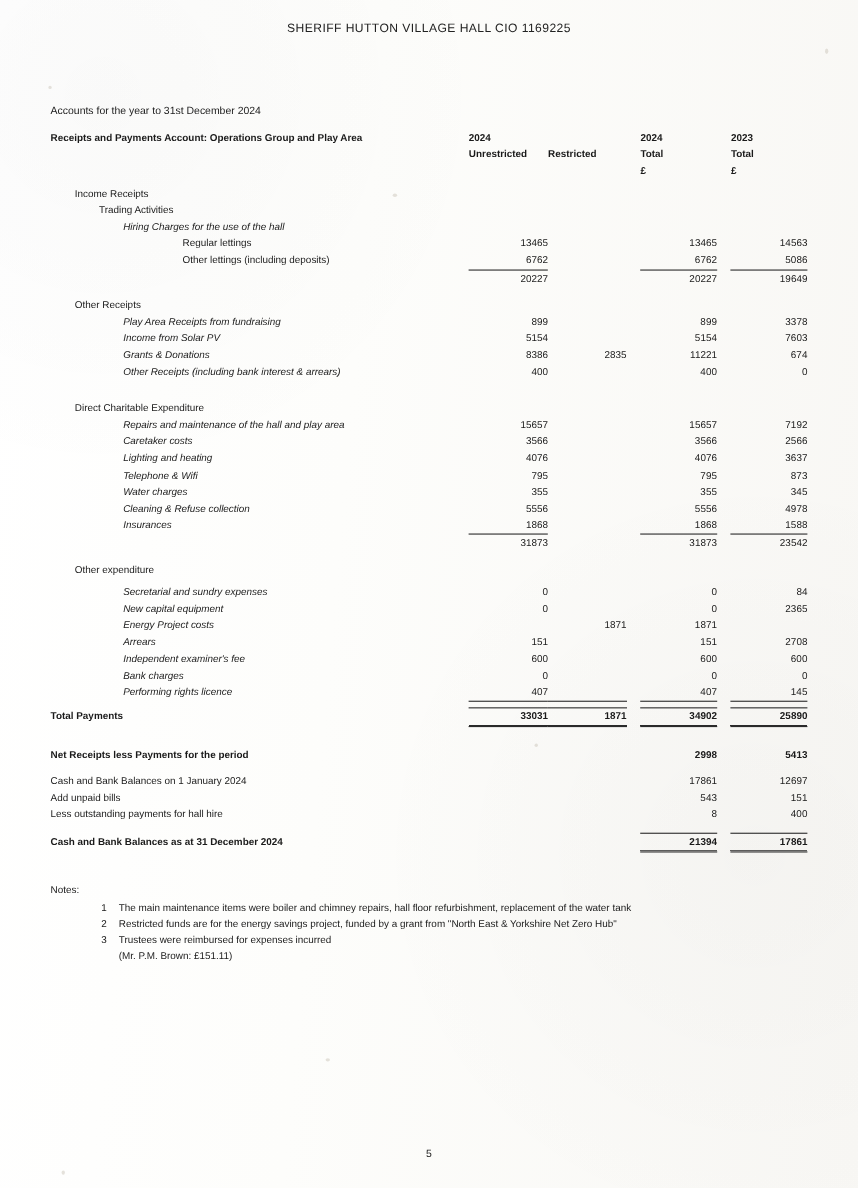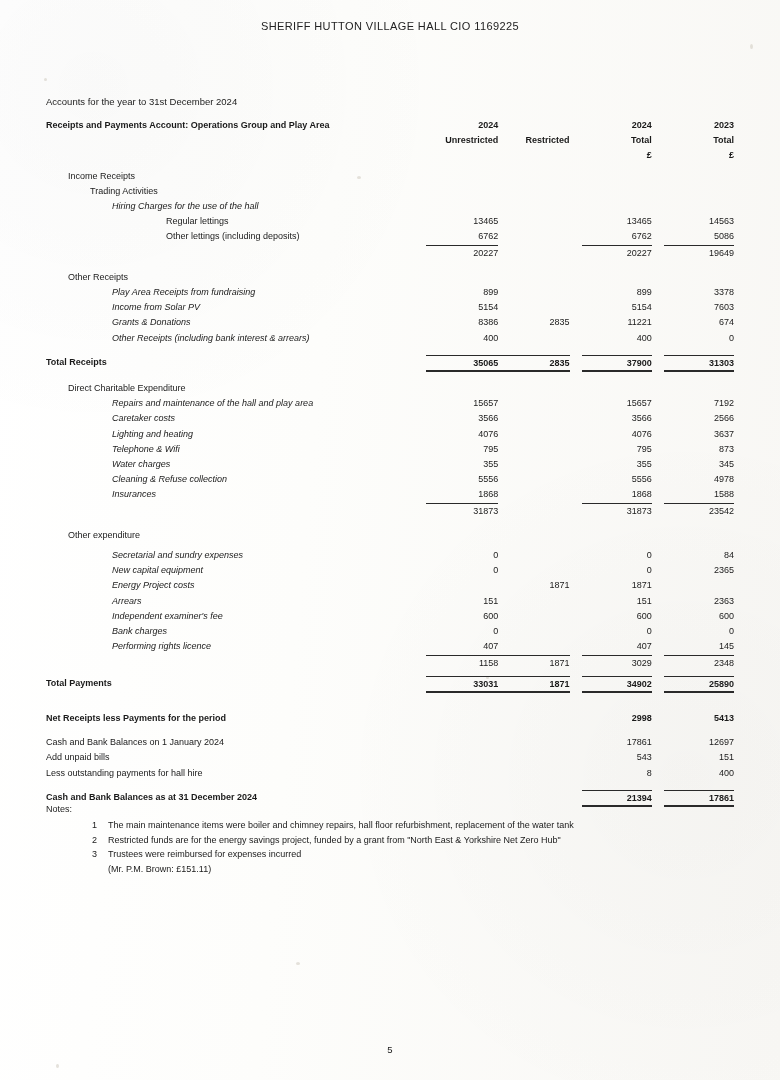--- a/index.html
+++ b/index.html
@@ -69,21 +69,21 @@
     font-variant-numeric: tabular-nums;
   }
   .col-gap { width: 14px; }
   .pad0 { padding-left: 0px !important; }
   .pad1 { padding-left: 22px !important; }
   .pad2 { padding-left: 44px !important; }
   .pad3 { padding-left: 66px !important; font-style: italic; }
   .pad4 { padding-left: 120px !important; }
   .b { font-weight: bold; }
   .hdr-cell {
-    text-align: right;
+    text-align: left;
     font-weight: bold;
     font-size: 9px;
     line-height: 14px;
     margin-top: 30px;
   }
   .spacer-row td { height: 9px; line-height: 9px; }
   .small-spacer td { height: 5px; line-height: 5px; }
   .rule-dbl {
     border-top: 1px solid #2a2a2a;
     border-bottom: 1px solid #2a2a2a;
@@ -295,29 +295,20 @@
           <td></td>
           <td class="col-num">400</td>
           <td></td>
           <td class="col-num">0</td>
         </tr>
 
         <tr class="spacer-row">
             <td colspan="7"></td>
           </tr>
 
-        <tr>
-          <td class="pad0 b">Total Receipts</td>
-          <td class="col-num b rule-dbl">35065</td>
-          <td class="col-num b rule-dbl">2835</td>
-          <td></td>
-          <td class="col-num b rule-dbl">37900</td>
-          <td></td>
-          <td class="col-num b rule-dbl">31303</td>
-        </tr>
 
         <tr class="spacer-row">
             <td colspan="7"></td>
           </tr>
 
         <tr>
           <td class="pad1">Direct Charitable Expenditure</td>
           <td class="col-num"></td>
             <td class="col-num"></td>
             <td></td>
@@ -441,21 +432,21 @@
           <td></td>
           <td class="col-num"></td>
         </tr>
         <tr>
           <td class="pad3">Arrears</td>
           <td class="col-num">151</td>
           <td class="col-num"></td>
           <td></td>
           <td class="col-num">151</td>
           <td></td>
-          <td class="col-num">2363</td>
+          <td class="col-num">2708</td>
         </tr>
         <tr>
           <td class="pad3">Independent examiner's fee</td>
           <td class="col-num">600</td>
           <td class="col-num"></td>
           <td></td>
           <td class="col-num">600</td>
           <td></td>
           <td class="col-num">600</td>
         </tr>
@@ -469,29 +460,20 @@
           <td class="col-num">0</td>
         </tr>
         <tr>
           <td class="pad3">Performing rights licence</td>
           <td class="col-num" style="border-bottom:1px solid #2a2a2a;">407</td>
           <td class="col-num" style="border-bottom:1px solid #2a2a2a;"></td>
           <td></td>
           <td class="col-num" style="border-bottom:1px solid #2a2a2a;">407</td>
           <td></td>
           <td class="col-num" style="border-bottom:1px solid #2a2a2a;">145</td>
-        </tr>
-        <tr>
-          <td class="pad3"></td>
-          <td class="col-num">1158</td>
-          <td class="col-num">1871</td>
-          <td></td>
-          <td class="col-num">3029</td>
-          <td></td>
-          <td class="col-num">2348</td>
         </tr>
 
         <tr class="small-spacer">
             <td colspan="7"></td>
           </tr>
 
         <tr>
           <td class="pad0 b">Total Payments</td>
           <td class="col-num b rule-dbl">33031</td>
           <td class="col-num b rule-dbl">1871</td>

